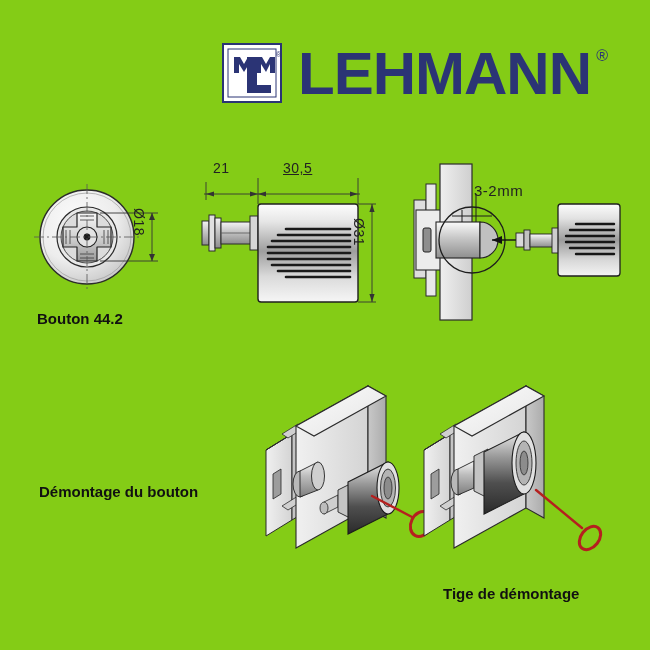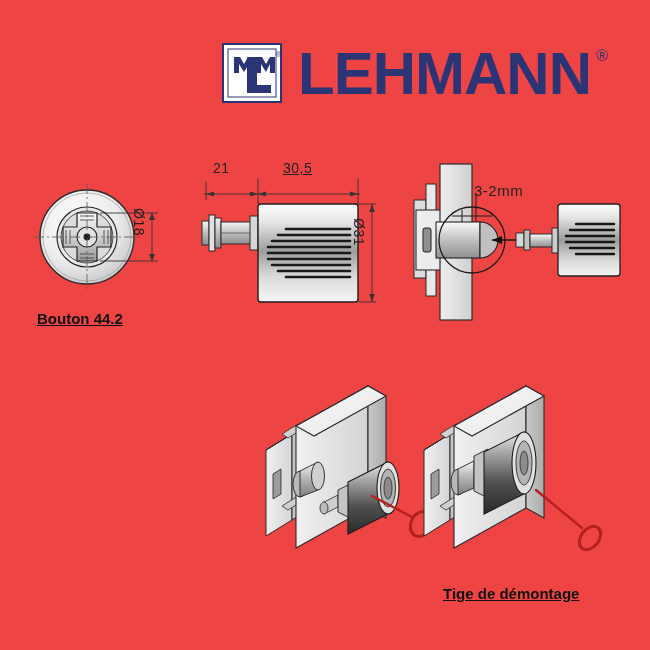--- a/index.html
+++ b/index.html
@@ -11,21 +11,21 @@
     width: 650px;
     height: 650px;
     position: relative;
     overflow: hidden;
     font-family: "Liberation Sans", sans-serif;
     color: #1a1a1a;
   }
   #sheet {
     position: absolute;
     inset: 0;
-    background: #ef4444;
+    background: #84cc16;
   }
 
   
   .logo-block {
     position: absolute;
     left: 222px;
     top: 38px;
     width: 410px;
     height: 72px;
     display: flex;
@@ -70,21 +70,20 @@
     transform-origin: 0 0;
     transform: rotate(90deg);
   }
   .caption {
     position: absolute;
     font-family: "Liberation Sans", sans-serif;
     font-size: 15px;
     font-weight: 700;
     color: #111;
     white-space: nowrap;
-    text-decoration: underline;
   }
 
   svg { display: block; overflow: visible; }
   .view { position: absolute; text-align: right; }
 </style>
 </head>
 <body>
 
 <div id="sheet">
 
@@ -285,20 +284,21 @@
         <line x1="166" y1="76" x2="214" y2="76"></line>
         <line x1="166" y1="82" x2="214" y2="82"></line>
         <line x1="170" y1="88" x2="214" y2="88"></line>
         <line x1="176" y1="94" x2="214" y2="94"></line>
       </g>
     </svg>
 
     <div class="dimtext" style="left:74px; top:22px; font-size:15px;">3-2mm</div>
   </div>
 
+  <div class="caption" style="left:39px; top:483px; font-size:15px;">Démontage du bouton</div>
 
   <div class="view" style="left:260px; top:378px; width:190px; height:200px;">
     <svg width="190" height="200" viewBox="0 0 190 200">
       <defs>
         <linearGradient id="isoTop" x1="0" y1="0" x2="1" y2="1">
           <stop offset="0%" stop-color="#fdfdfd"></stop>
           <stop offset="100%" stop-color="#e3e3e3"></stop>
         </linearGradient>
         <linearGradient id="isoFront" x1="0" y1="0" x2="1" y2="0">
           <stop offset="0%" stop-color="#f0f0f0"></stop>

